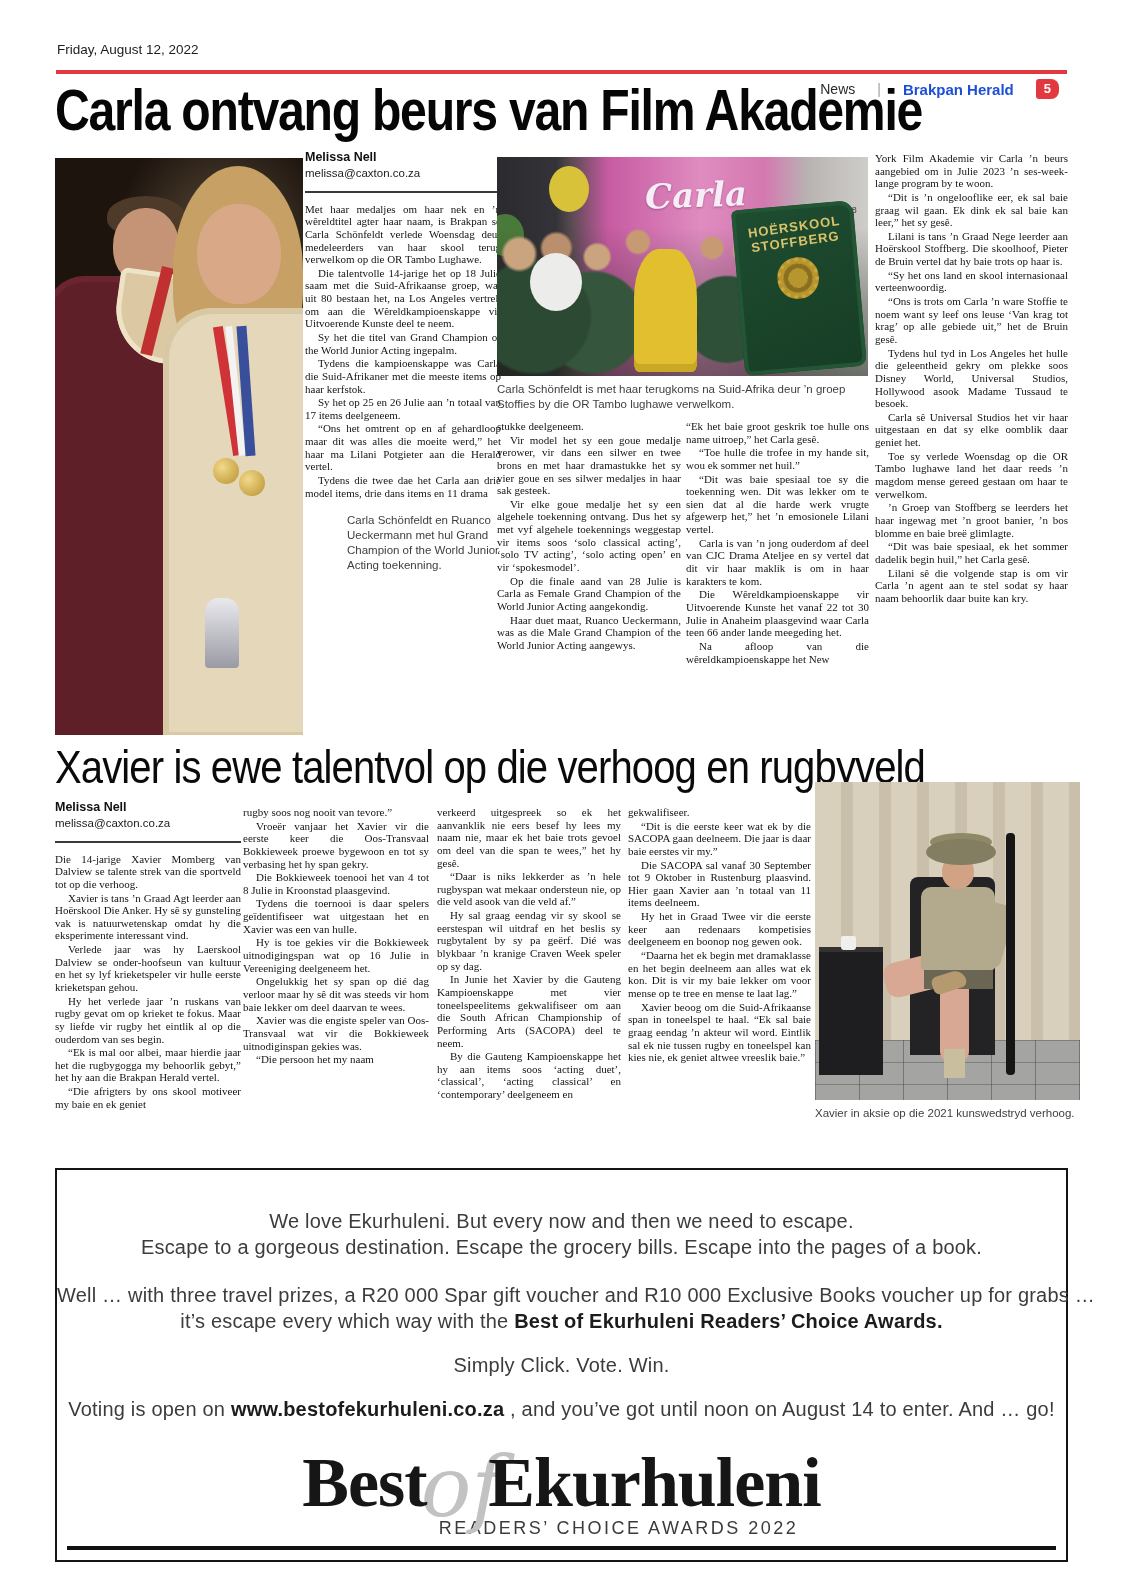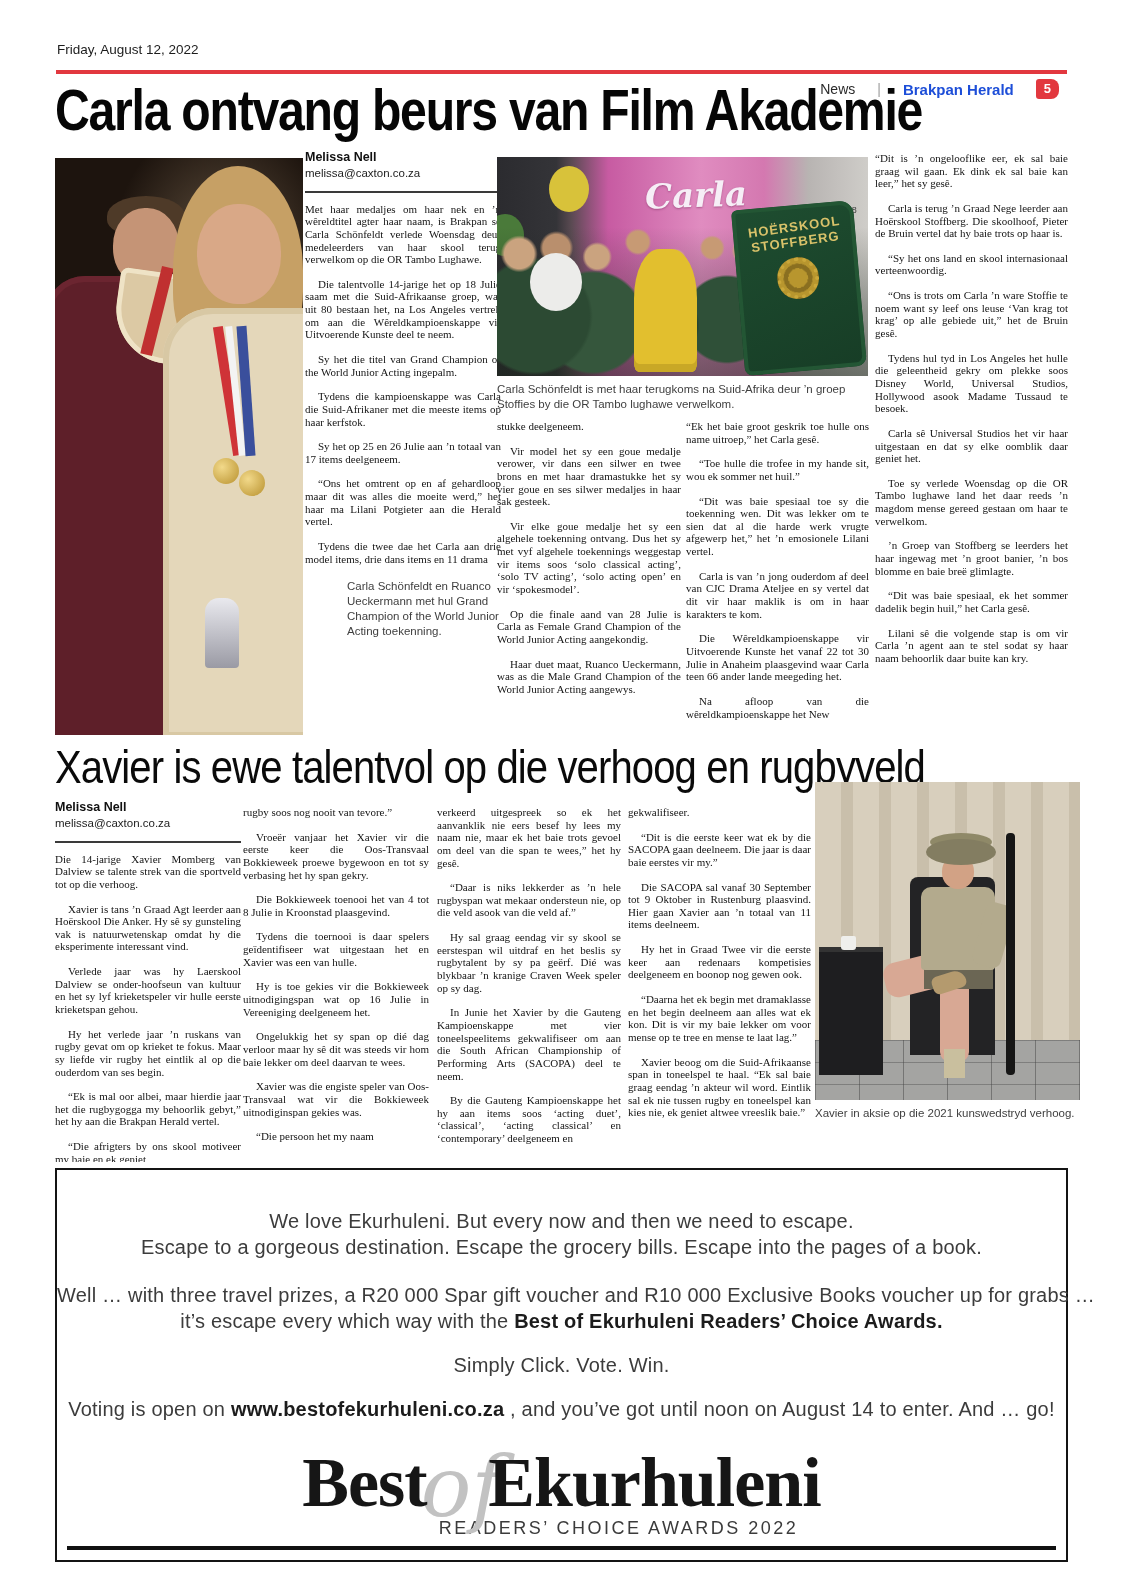--- a/index.html
+++ b/index.html
@@ -16,21 +16,21 @@
   .hdr-sep { color:#a0a0a0; }
   .hdr-brand { color:#1d4ed8; font-weight:bold; font-size:15px; }
   .hdr-pagenum { background:#e2383f; color:#fff; font-weight:bold; font-size:13px; padding:2px 8px 3px; border-radius:3px 8px 8px 3px; }
   .hdr-rule { position:absolute; left:56px; right:56px; top:70px; height:4px; background:#e2383f; }
   
   .headline1 { position:absolute; left:55px; top:76px; font-family:"Liberation Sans",sans-serif; font-weight:700; font-size:58px; letter-spacing:-1.5px; white-space:nowrap; transform:scaleX(.83); transform-origin:left top; color:#060606; }
   .headline2 { position:absolute; left:55px; top:740px; font-family:"Liberation Sans",sans-serif; font-weight:400; font-size:46px; letter-spacing:-1px; white-space:nowrap; transform:scaleX(.87); transform-origin:left top; color:#0a0a0a; }
   
   .col { position:absolute; font-size:11px; line-height:1.15; text-align:justify; color:#141414; }
   .col p { margin:0; }
-  .col p + p { text-indent:13px; margin-top:12px; }
+  .col p + p { text-indent:13px; margin-top:1px; }
   .byline { font-family:"Liberation Sans",sans-serif; border-bottom:2px solid #3a3a3a; padding-bottom:10px; margin-bottom:10px; }
   .byline .name { font-weight:bold; font-size:12.5px; color:#111; }
   .byline .email { font-size:11.5px; color:#222; margin-top:3px; }
   .caption { font-family:"Liberation Sans",sans-serif; font-size:11.5px; line-height:1.3; color:#3f3f3f; text-align:left; }
   .cap-under-left { margin-top:14px; padding-left:42px; text-indent:0 !important; }
   .cap-abs { position:absolute; }
   
   .photo { position:absolute; overflow:hidden; }
   .ph-carla { left:55px; top:158px; width:248px; height:577px; background:linear-gradient(150deg,#17100c 0%,#241а12 40%,#2e2115 70%,#1a120c 100%); background-color:#1d140e; }
   .ph-carla .glow { position:absolute; right:-30px; top:-40px; width:220px; height:260px; border-radius:50%; background:radial-gradient(closest-side,rgba(220,190,150,.35),rgba(0,0,0,0)); }
@@ -174,22 +174,23 @@
   <div class="col" style="left:686px; top:420px; width:183px; height:318px;">
       <p>“Ek het baie groot geskrik toe hulle ons name uitroep,” het Carla gesê.</p>
       <p>“Toe hulle die trofee in my hande sit, wou ek sommer net huil.”</p>
       <p>“Dit was baie spesiaal toe sy die toekenning wen. Dit was lekker om te sien dat al die harde werk vrugte afgewerp het,” het ’n emosionele Lilani vertel.</p>
       <p>Carla is van ’n jong ouderdom af deel van CJC Drama Ateljee en sy vertel dat dit vir haar maklik is om in haar karakters te kom.</p>
       <p>Die Wêreldkampioenskappe vir Uitvoerende Kunste het vanaf 22 tot 30 Julie in Anaheim plaasgevind waar Carla teen 66 ander lande meegeding het.</p>
       <p>Na afloop van die wêreldkampioenskappe het New</p>
     </div>
 
   <div class="col" style="left:875px; top:152px; width:193px; height:586px;">
+      <p>York Film Akademie vir Carla ’n beurs aangebied om in Julie 2023 ’n ses-week-lange program by te woon.</p>
       <p>“Dit is ’n ongelooflike eer, ek sal baie graag wil gaan. Ek dink ek sal baie kan leer,” het sy gesê.</p>
-      <p>Carla is terug ’n Graad Nege leerder aan Hoërskool Stoffberg. Die skoolhoof, Pieter de Bruin vertel dat hy baie trots op haar is.</p>
+      <p>Lilani is tans ’n Graad Nege leerder aan Hoërskool Stoffberg. Die skoolhoof, Pieter de Bruin vertel dat hy baie trots op haar is.</p>
       <p>“Sy het ons land en skool internasionaal verteenwoordig.</p>
       <p>“Ons is trots om Carla ’n ware Stoffie te noem want sy leef ons leuse ‘Van krag tot krag’ op alle gebiede uit,” het de Bruin gesê.</p>
       <p>Tydens hul tyd in Los Angeles het hulle die geleentheid gekry om plekke soos Disney World, Universal Studios, Hollywood asook Madame Tussaud te besoek.</p>
       <p>Carla sê Universal Studios het vir haar uitgestaan en dat sy elke oomblik daar geniet het.</p>
       <p>Toe sy verlede Woensdag op die OR Tambo lughawe land het daar reeds ’n magdom mense gereed gestaan om haar te verwelkom.</p>
       <p>’n Groep van Stoffberg se leerders het haar ingewag met ’n groot banier, ’n bos blomme en baie breë glimlagte.</p>
       <p>“Dit was baie spesiaal, ek het sommer dadelik begin huil,” het Carla gesê.</p>
       <p>Lilani sê die volgende stap is om vir Carla ’n agent aan te stel sodat sy haar naam behoorlik daar buite kan kry.</p>
     </div>
 

